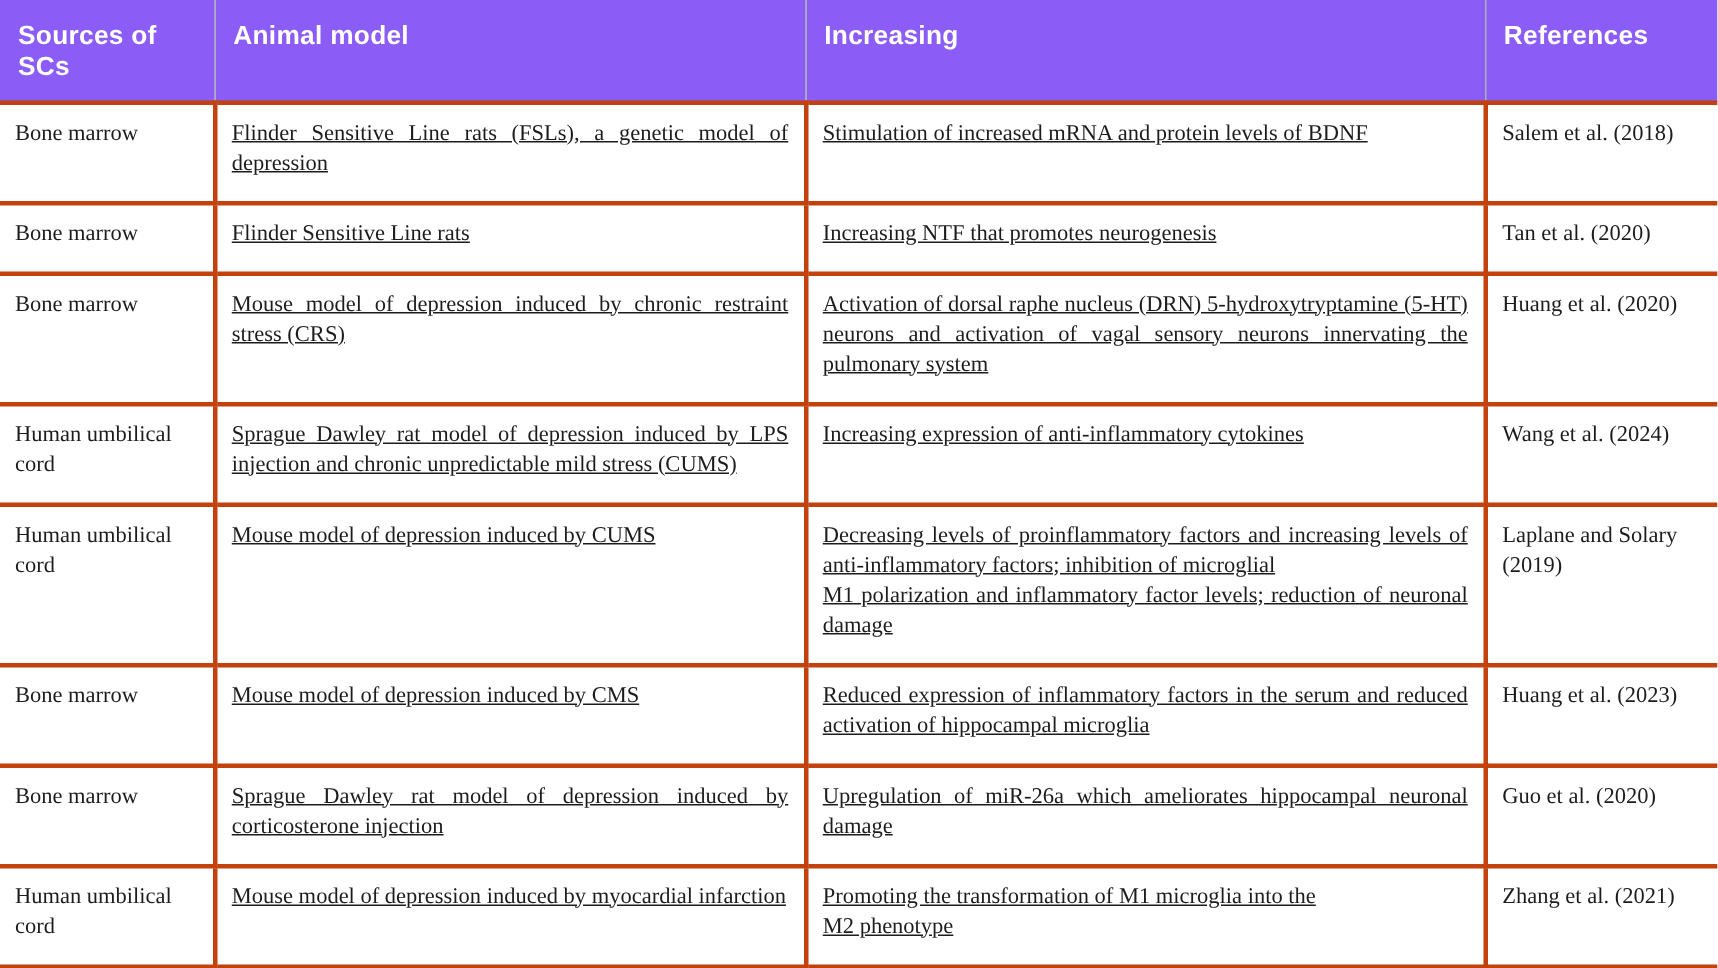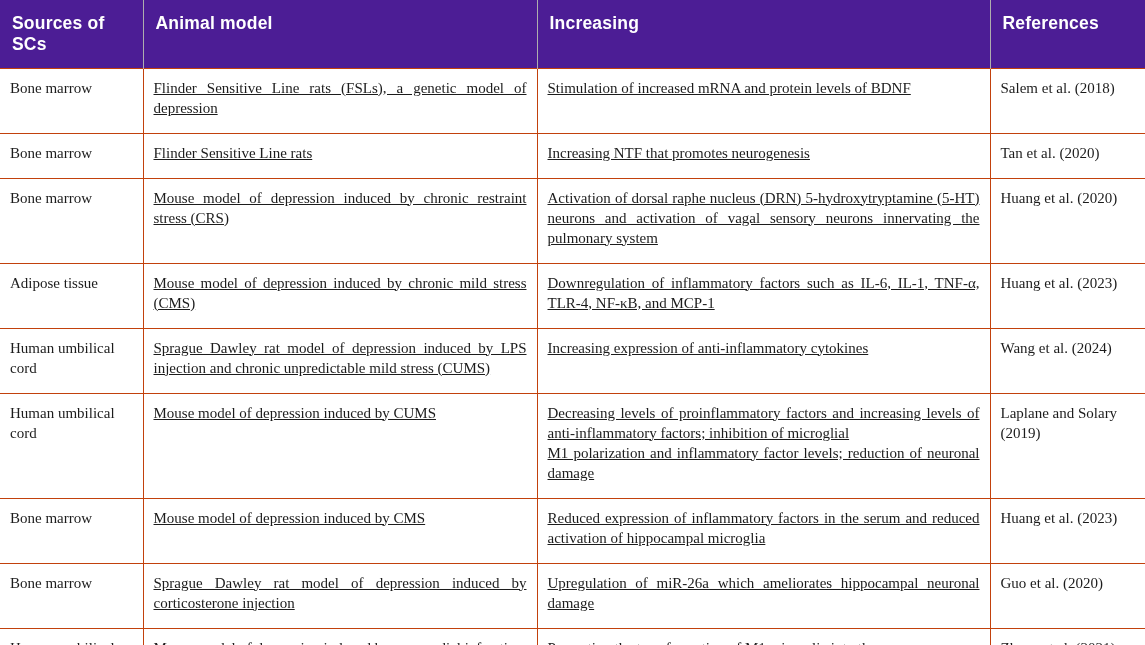--- a/index.html
+++ b/index.html
@@ -16,21 +16,21 @@
     border-collapse: collapse;
     table-layout: fixed;
     border-bottom: 3px solid #9b9b9b;
   }
   col.c-source    { width: 143px; }
   col.c-animal    { width: 394px; }
   col.c-mechanism { width: 453px; }
   col.c-reference { width: 155px; }
 
   thead th {
-    background: #4c1d95;
+    background: #8b5cf6;
     color: #ffffff;
     font-family: "Liberation Sans", sans-serif;
     font-size: 17.5px;
     font-weight: 600;
     text-align: left;
     vertical-align: top;
     padding: 13px 12px 10px 12px;
     height: 68px;
     box-sizing: border-box;
     border-left: 1px solid #aeaeae;
@@ -38,21 +38,21 @@
   }
   thead th:first-child { border-left: none; }
 
   tbody td {
     font-family: "Liberation Serif", serif;
     font-size: 15px;
     color: #1c1c1c;
     line-height: 20px;
     vertical-align: top;
     padding: 9px 10px 15px 10px;
-    border: 1px solid #c2410c;
+    border: 3px solid #c2410c;
     box-sizing: border-box;
     background: #ffffff;
   }
   tbody tr td:first-child { border-left: none; }
   tbody tr td:last-child  { border-right: none; }
 
   td.cell-animal, td.cell-mechanism {
     text-align: justify;
     white-space: pre-line;
     text-decoration: underline;
@@ -95,26 +95,20 @@
     <td class="cell-reference">Tan et al. (2020)</td>
   </tr>
 
   <tr>
     <td class="cell-source">Bone marrow</td>
     <td class="cell-animal">Mouse model of depression induced by chronic restraint stress (CRS)</td>
     <td class="cell-mechanism">Activation of dorsal raphe nucleus (DRN) 5-hydroxytryptamine (5-HT) neurons and activation of vagal sensory neurons innervating the pulmonary system</td>
     <td class="cell-reference">Huang et al. (2020)</td>
   </tr>
 
-  <tr>
-    <td class="cell-source">Adipose tissue</td>
-    <td class="cell-animal">Mouse model of depression induced by chronic mild stress (CMS)</td>
-    <td class="cell-mechanism">Downregulation of inflammatory factors such as IL-6, IL-1, TNF-α, TLR-4, NF-κB, and MCP-1</td>
-    <td class="cell-reference">Huang et al. (2023)</td>
-  </tr>
 
   <tr>
     <td class="cell-source">Human umbilical cord</td>
     <td class="cell-animal">Sprague Dawley rat model of depression induced by LPS injection and chronic unpredictable mild stress (CUMS)</td>
     <td class="cell-mechanism">Increasing expression of anti-inflammatory cytokines</td>
     <td class="cell-reference">Wang et al. (2024)</td>
   </tr>
 
   <tr>
     <td class="cell-source">Human umbilical cord</td>

